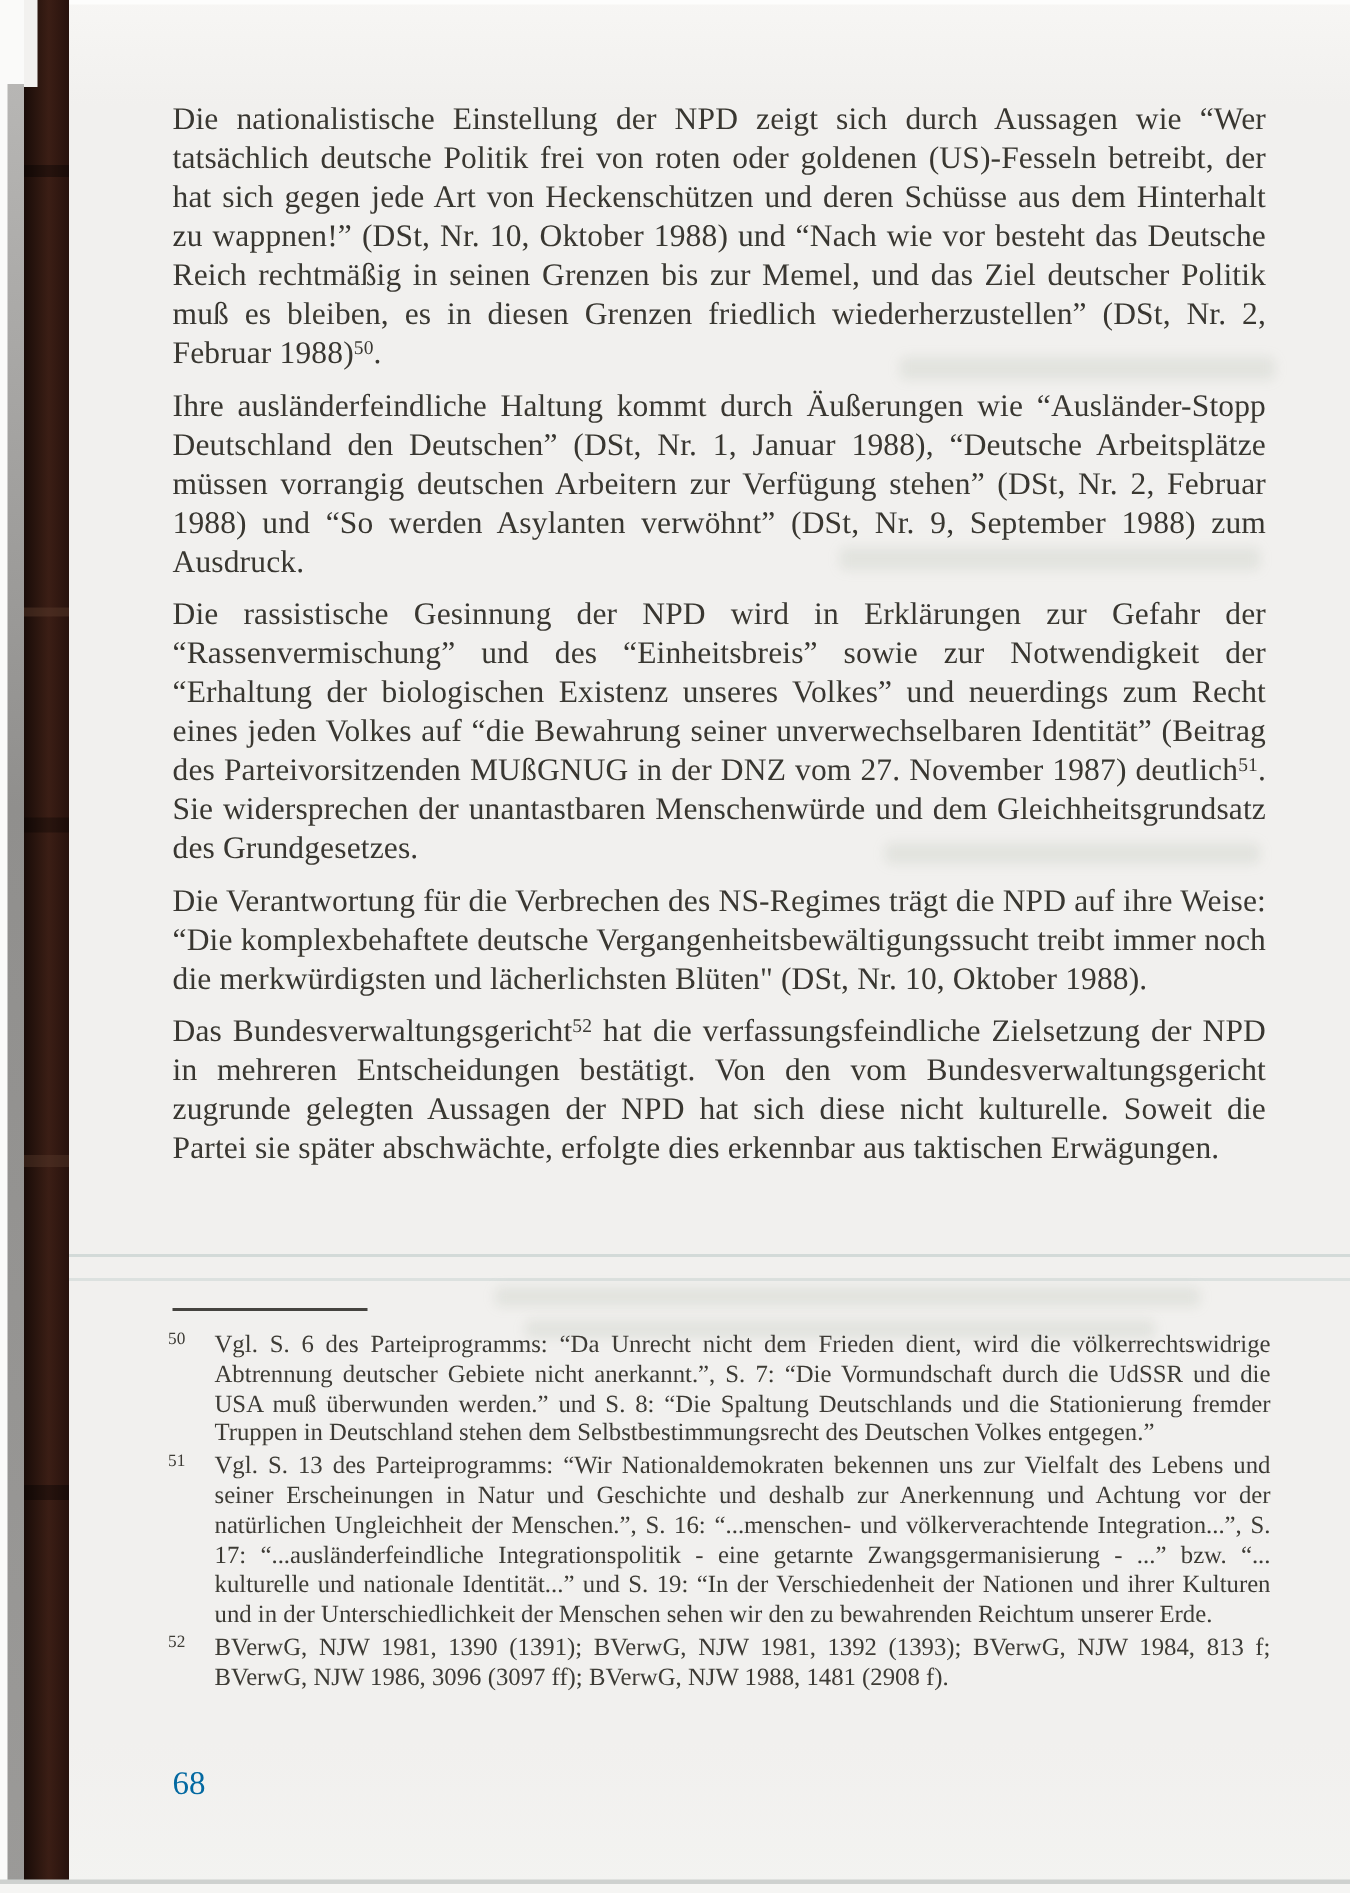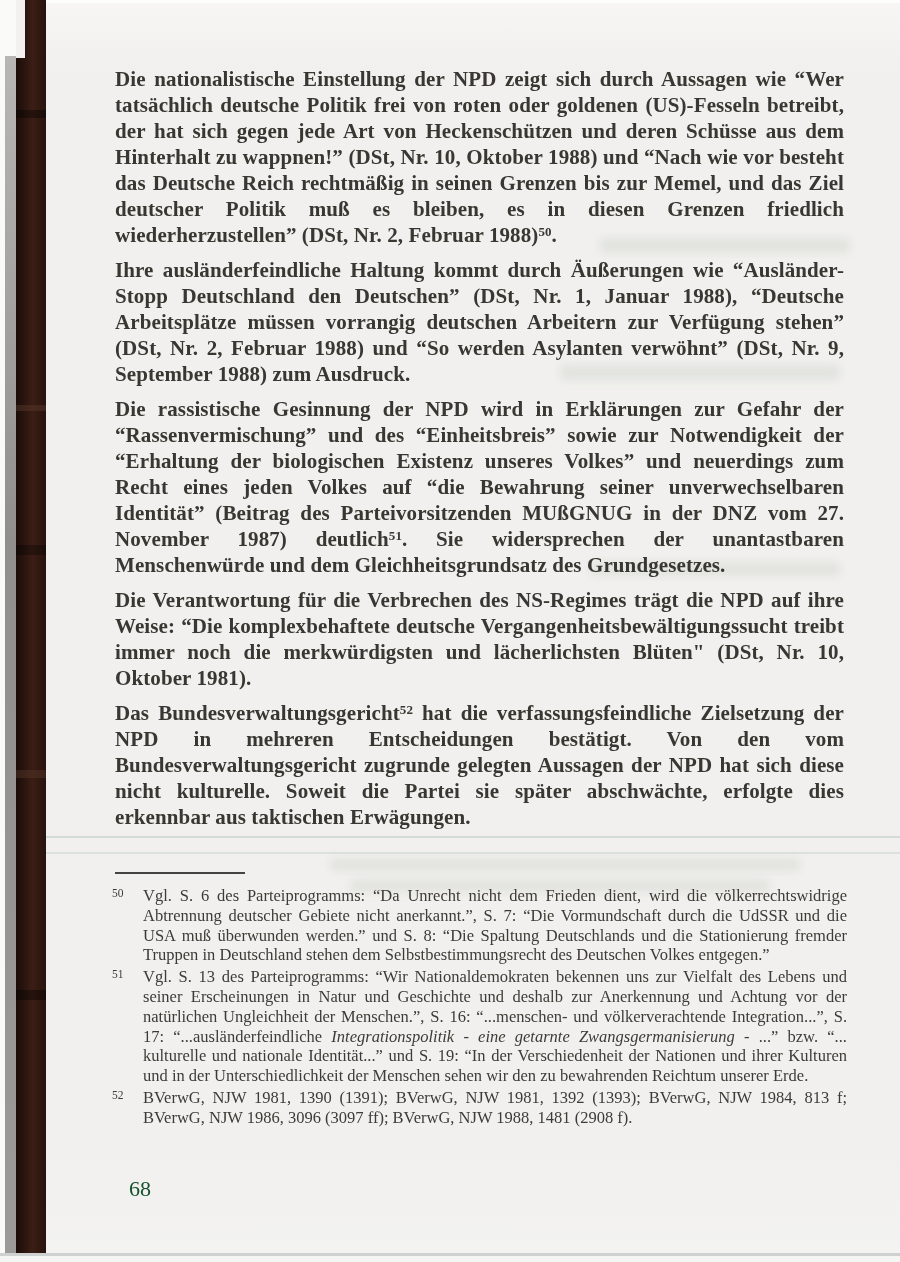--- a/index.html
+++ b/index.html
@@ -21,39 +21,39 @@
   .edge-dark .seg{position:absolute;left:0;width:100%;}
   .edge-notch{position:absolute;left:16px;top:0;width:9px;height:58px;background:#f2f1ef;}
 
   
   .scanline{position:absolute;left:46px;right:0;height:2px;background:rgba(185,200,198,0.55);}
   .scanline.l2{background:rgba(190,203,200,0.4);}
 
   
   .ghost{position:absolute;background:rgba(150,160,140,0.16);filter:blur(4px);border-radius:4px;}
 
-  .content{position:absolute;left:115px;top:66px;width:729px;font-weight:bold;}
+  .content{position:absolute;left:115px;top:66px;width:729px;}
   .para{
     margin:0 0 9px 0;font-size:21px;line-height:26px;color:#393731;
     text-align:justify;letter-spacing:0.1px;
   }
   .sup{font-size:13px;vertical-align:6px;line-height:0;}
-  .it{font-style:italic;}
+  .it{}
 
   .fn-sep{position:absolute;left:115px;top:872px;width:130px;height:2px;background:#45433f;}
 
   .footnotes{position:absolute;left:110px;top:886px;width:737px;}
   .footnote{
     position:relative;padding-left:33px;font-size:16.5px;line-height:19.8px;
     color:#3d3b35;text-align:justify;margin:0 0 2px 0;
   }
   .fn-marker{position:absolute;left:2px;top:-2px;font-size:11.5px;}
 
   .page-number{
-    position:absolute;left:129px;top:1176px;font-size:22px;color:#14532d;
+    position:absolute;left:115px;top:1176px;font-size:22px;color:#0369a1;
   }
 </style>
 </head>
 <body>
 
 <div class="top-white-line"></div>
 
 <div class="edge-white"></div>
 <div class="edge-gray"></div>
 <div class="edge-dark">
@@ -71,21 +71,21 @@
 <div class="ghost" style="left:600px;top:238px;width:250px;height:15px;"></div>
 <div class="ghost" style="left:560px;top:365px;width:280px;height:15px;"></div>
 <div class="ghost" style="left:590px;top:562px;width:250px;height:14px;"></div>
 <div class="ghost" style="left:330px;top:858px;width:470px;height:13px;"></div>
 <div class="ghost" style="left:350px;top:880px;width:420px;height:12px;"></div>
 
 <div class="content" id="paragraphs">
     <div class="para"><span>Die nationalistische Einstellung der NPD zeigt sich durch Aussagen wie “Wer tatsächlich deutsche Politik frei von roten oder goldenen (US)-Fesseln betreibt, der hat sich gegen jede Art von Heckenschützen und deren Schüsse aus dem Hinterhalt zu wappnen!” (DSt, Nr. 10, Oktober 1988) und “Nach wie vor besteht das Deutsche Reich rechtmäßig in seinen Grenzen bis zur Memel, und das Ziel deutscher Politik muß es bleiben, es in diesen Grenzen friedlich wiederherzustellen” (DSt, Nr. 2, Februar 1988)</span><span class="sup">50</span><span>.</span></div>
     <div class="para"><span>Ihre ausländerfeindliche Haltung kommt durch Äußerungen wie “Ausländer-Stopp Deutschland den Deutschen” (DSt, Nr. 1, Januar 1988), “Deutsche Arbeitsplätze müssen vorrangig deutschen Arbeitern zur Verfügung stehen” (DSt, Nr. 2, Februar 1988) und “So werden Asylanten verwöhnt” (DSt, Nr. 9, September 1988) zum Ausdruck.</span></div>
     <div class="para"><span>Die rassistische Gesinnung der NPD wird in Erklärungen zur Gefahr der “Rassenvermischung” und des “Einheitsbreis” sowie zur Notwendigkeit der “Erhaltung der biologischen Existenz unseres Volkes” und neuerdings zum Recht eines jeden Volkes auf “die Bewahrung seiner unverwechselbaren Identität” (Beitrag des Parteivorsitzenden MUßGNUG in der DNZ vom 27. November 1987) deutlich</span><span class="sup">51</span><span>. Sie widersprechen der unantastbaren Menschenwürde und dem Gleichheitsgrundsatz des Grundgesetzes.</span></div>
-    <div class="para"><span>Die Verantwortung für die Verbrechen des NS-Regimes trägt die NPD auf ihre Weise: “Die komplexbehaftete deutsche Vergangenheitsbewältigungssucht treibt immer noch die merkwürdigsten und lächerlichsten Blüten" (DSt, Nr. 10, Oktober 1981).</span></div>
+    <div class="para"><span>Die Verantwortung für die Verbrechen des NS-Regimes trägt die NPD auf ihre Weise: “Die komplexbehaftete deutsche Vergangenheitsbewältigungssucht treibt immer noch die merkwürdigsten und lächerlichsten Blüten" (DSt, Nr. 10, Oktober 1988).</span></div>
     <div class="para"><span>Das Bundesverwaltungsgericht</span><span class="sup">52</span><span> hat die verfassungsfeindliche Zielsetzung der NPD in mehreren Entscheidungen bestätigt. Von den vom Bundesverwaltungsgericht zugrunde gelegten Aussagen der NPD hat sich diese nicht kulturelle. Soweit die Partei sie später abschwächte, erfolgte dies erkennbar aus taktischen Erwägungen.</span></div>
   </div>
 
 <div class="fn-sep"></div>
 
 <div class="footnotes" id="footnotes">
     <div class="footnote"><span class="fn-marker">50</span><span>Vgl. S. 6 des Parteiprogramms: “Da Unrecht nicht dem Frieden dient, wird die völkerrechtswidrige Abtrennung deutscher Gebiete nicht anerkannt.”, S. 7: “Die Vormundschaft durch die UdSSR und die USA muß überwunden werden.” und S. 8: “Die Spaltung Deutschlands und die Stationierung fremder Truppen in Deutschland stehen dem Selbstbestimmungsrecht des Deutschen Volkes entgegen.”</span></div>
     <div class="footnote"><span class="fn-marker">51</span><span>Vgl. S. 13 des Parteiprogramms: “Wir Nationaldemokraten bekennen uns zur Vielfalt des Lebens und seiner Erscheinungen in Natur und Geschichte und deshalb zur Anerkennung und Achtung vor der natürlichen Ungleichheit der Menschen.”, S. 16: “...menschen- und völkerverachtende Integration...”, S. 17: “...ausländerfeindliche </span><span class="it">Integrationspolitik</span><span>  - </span><span class="it">eine getarnte Zwangsgermanisierung</span><span> - ...” bzw. “... kulturelle und nationale Identität...” und S. 19: “In der Verschiedenheit der Nationen und ihrer Kulturen und in der Unterschiedlichkeit der Menschen sehen wir den zu bewahrenden Reichtum unserer Erde.</span></div>
     <div class="footnote"><span class="fn-marker">52</span><span>BVerwG, NJW 1981, 1390 (1391); BVerwG, NJW 1981, 1392 (1393); BVerwG, NJW 1984, 813 f; BVerwG, NJW 1986, 3096 (3097 ff); BVerwG, NJW 1988, 1481 (2908 f).</span></div>
   </div>

